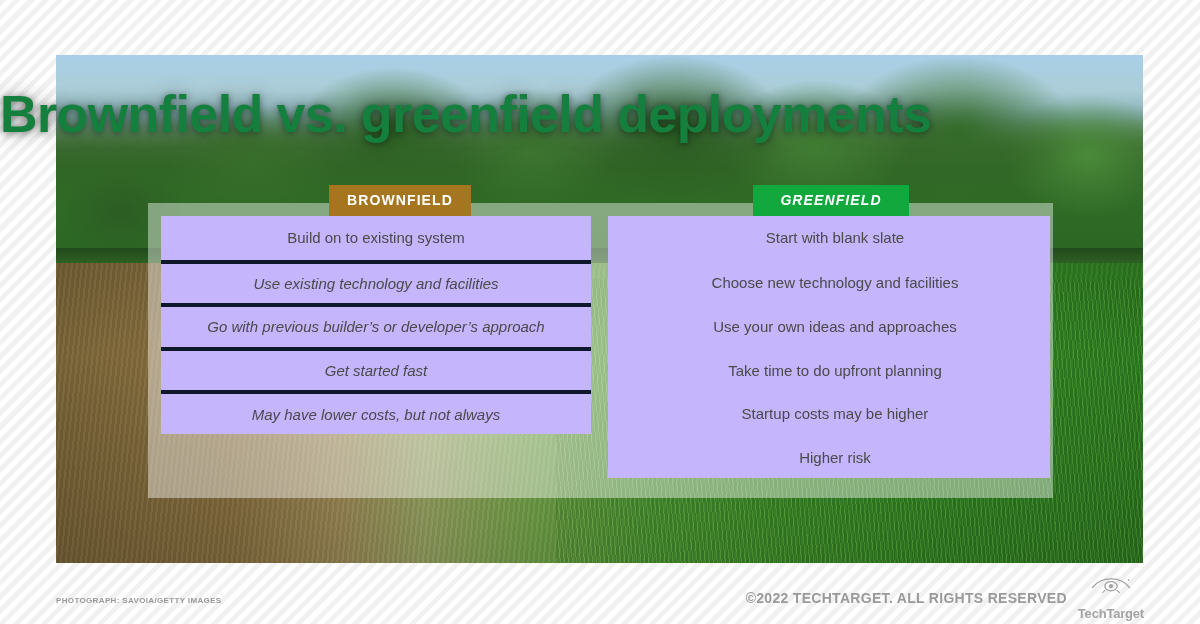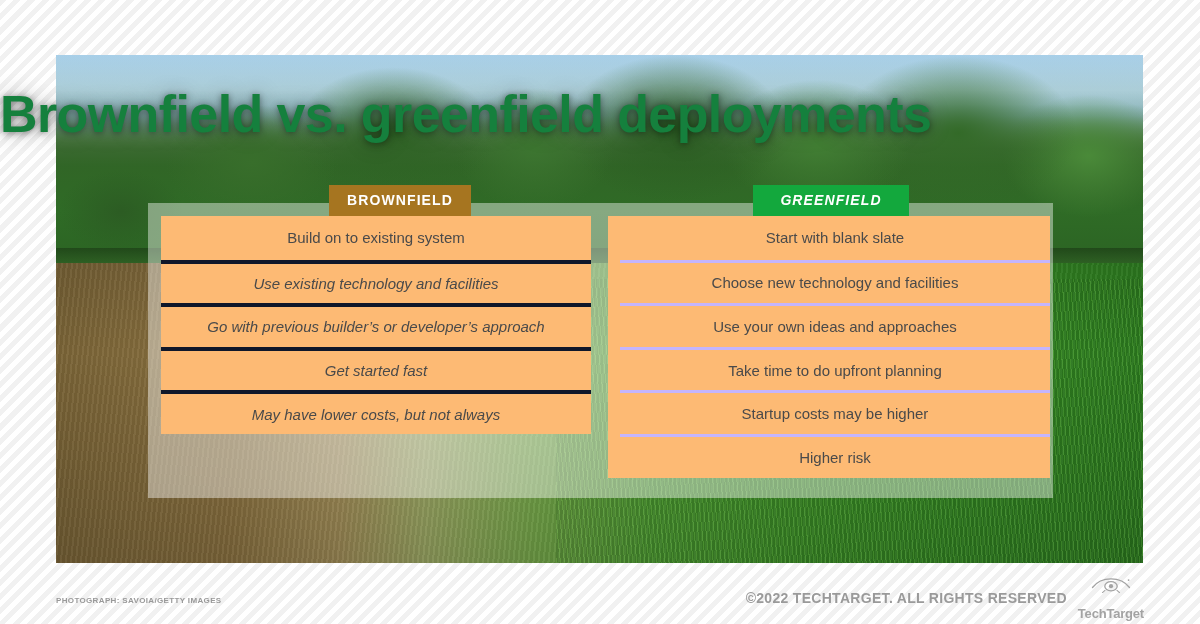--- a/index.html
+++ b/index.html
@@ -163,21 +163,21 @@
     width: 156px;
     background: #13a83d;
     font-style: italic;
   }
 
   
   .col {
     position: absolute;
     top: 216px;
     width: 430px;
-    background: #fdba74;
+    background: #c4b5fd;
   }
   .col-left  { left: 161px; }
   .col-right { left: 608px; padding-left: 12px; }
 
   .row {
     height: 43.6px;
     display: flex;
     align-items: center;
     justify-content: center;
     font-size: 15px;

